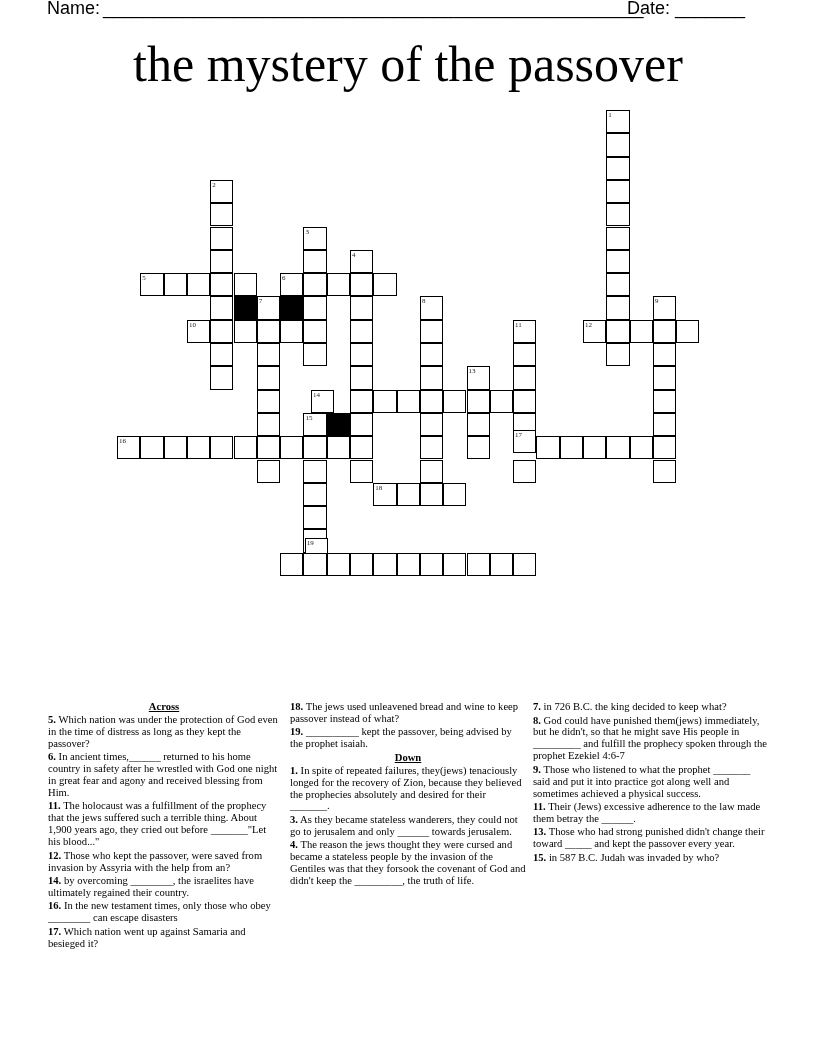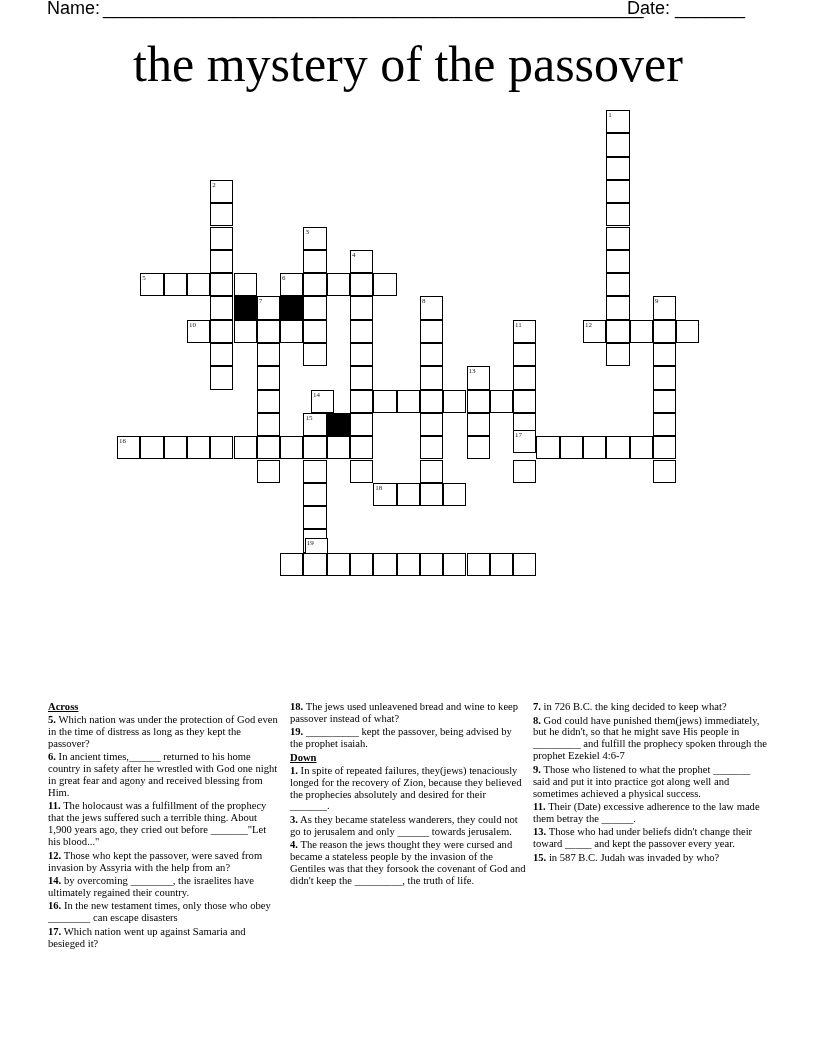--- a/index.html
+++ b/index.html
@@ -12,21 +12,21 @@
   .grid { position: absolute; left: 117px; top: 110px; width: 600px; height: 480px; }
   .cell { position: absolute; width: 23.3px; height: 23.3px; box-sizing: border-box; border: 1px solid #000; background: #fff; }
   .cell.black { background: #000; }
   .num { position: absolute; left: 1px; top: 0px; font-family: "Liberation Serif", serif; font-size: 7px; line-height: 8px; color: #222; }
   .clues { position: absolute; top: 701px; font-family: "Liberation Serif", serif; font-size: 10.6px; line-height: 11.9px; }
   .col1 { left: 48px; width: 232px; }
   .col2 { left: 290px; width: 236px; }
   .col3 { left: 533px; width: 236px; }
   .clue { margin-bottom: 1.6px; }
   .clue b { font-weight: bold; }
-  .section-head { font-weight: bold; text-decoration: underline; margin-bottom: 1px; }
+  .section-head { font-weight: bold; text-decoration: underline; margin-bottom: 1px; text-align: center; }
 </style>
 </head>
 <body>
 
 <div class="header-line">
   <span class="name-label">Name:</span>
   <span class="name-blank">______________________________________________________</span>
   <span class="date-label">Date: _______</span>
 </div>
 
@@ -217,16 +217,16 @@
   <div class="section-head">Down</div>
   <div class="clue"><b>1.</b><span> In spite of repeated failures, they(jews) tenaciously longed for the recovery of Zion, because they believed the prophecies absolutely and desired for their _______.</span></div>
   <div class="clue"><b>3.</b><span> As they became stateless wanderers, they could not go to jerusalem and only ______ towards jerusalem.</span></div>
   <div class="clue"><b>4.</b><span> The reason the jews thought they were cursed and became a stateless people by the invasion of the Gentiles was that they forsook the covenant of God and didn't keep the _________, the truth of life.</span></div>
 </div>
 
 <div class="clues col3">
   <div class="clue"><b>7.</b><span> in 726 B.C. the king decided to keep what?</span></div>
   <div class="clue"><b>8.</b><span> God could have punished them(jews) immediately, but he didn't, so that he might save His people in _________ and fulfill the prophecy spoken through the prophet Ezekiel 4:6-7</span></div>
   <div class="clue"><b>9.</b><span> Those who listened to what the prophet _______ said and put it into practice got along well and sometimes achieved a physical success.</span></div>
-  <div class="clue"><b>11.</b><span> Their (Date) excessive adherence to the law made them betray the ______.</span></div>
-  <div class="clue"><b>13.</b><span> Those who had under beliefs didn't change their toward _____ and kept the passover every year.</span></div>
+  <div class="clue"><b>11.</b><span> Their (Jews) excessive adherence to the law made them betray the ______.</span></div>
+  <div class="clue"><b>13.</b><span> Those who had strong punished didn't change their toward _____ and kept the passover every year.</span></div>
   <div class="clue"><b>15.</b><span> in 587 B.C. Judah was invaded by who?</span></div>
 </div>
 
 </body></html>

